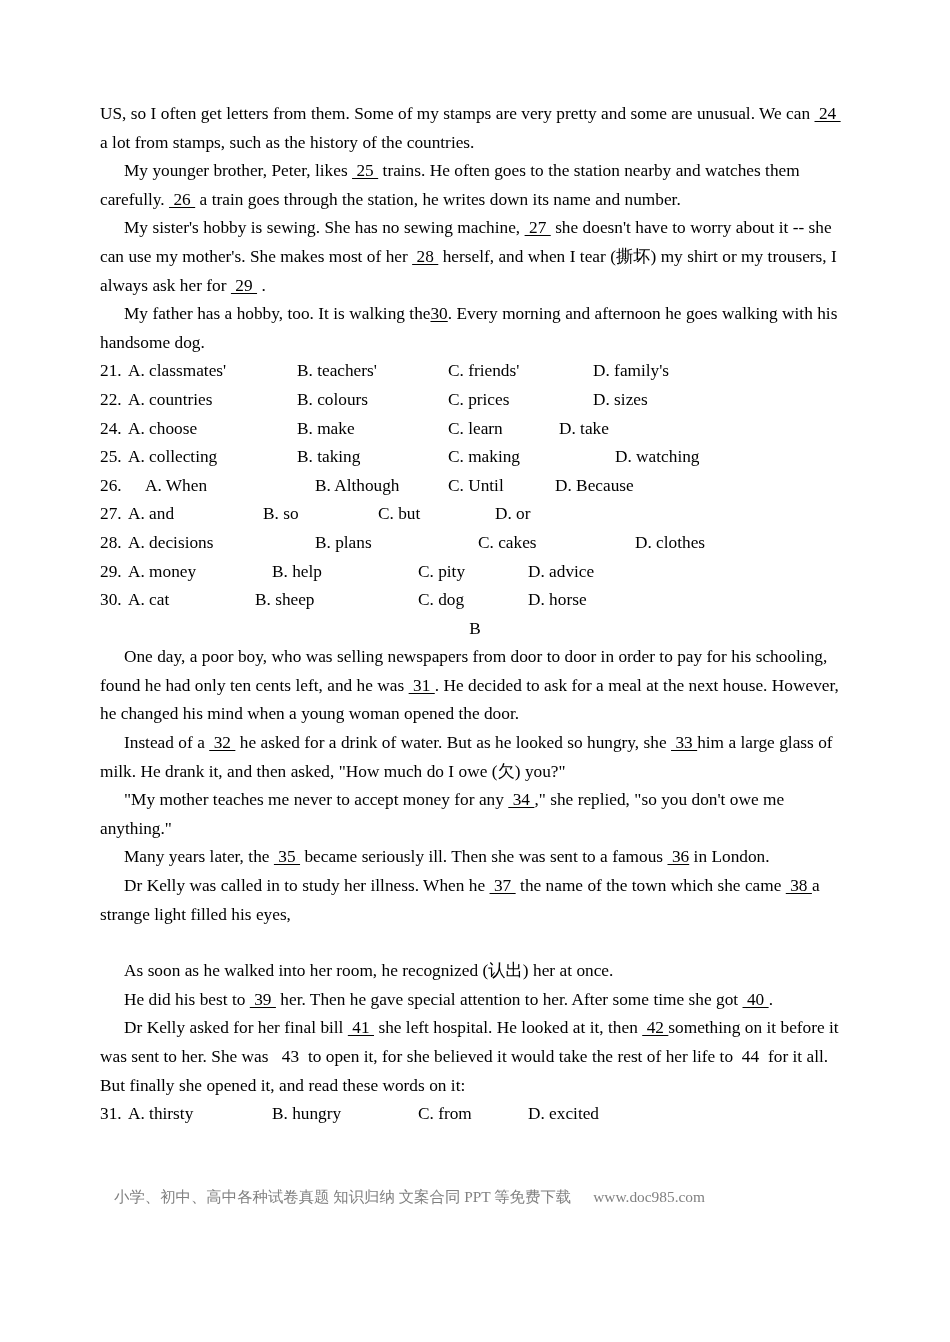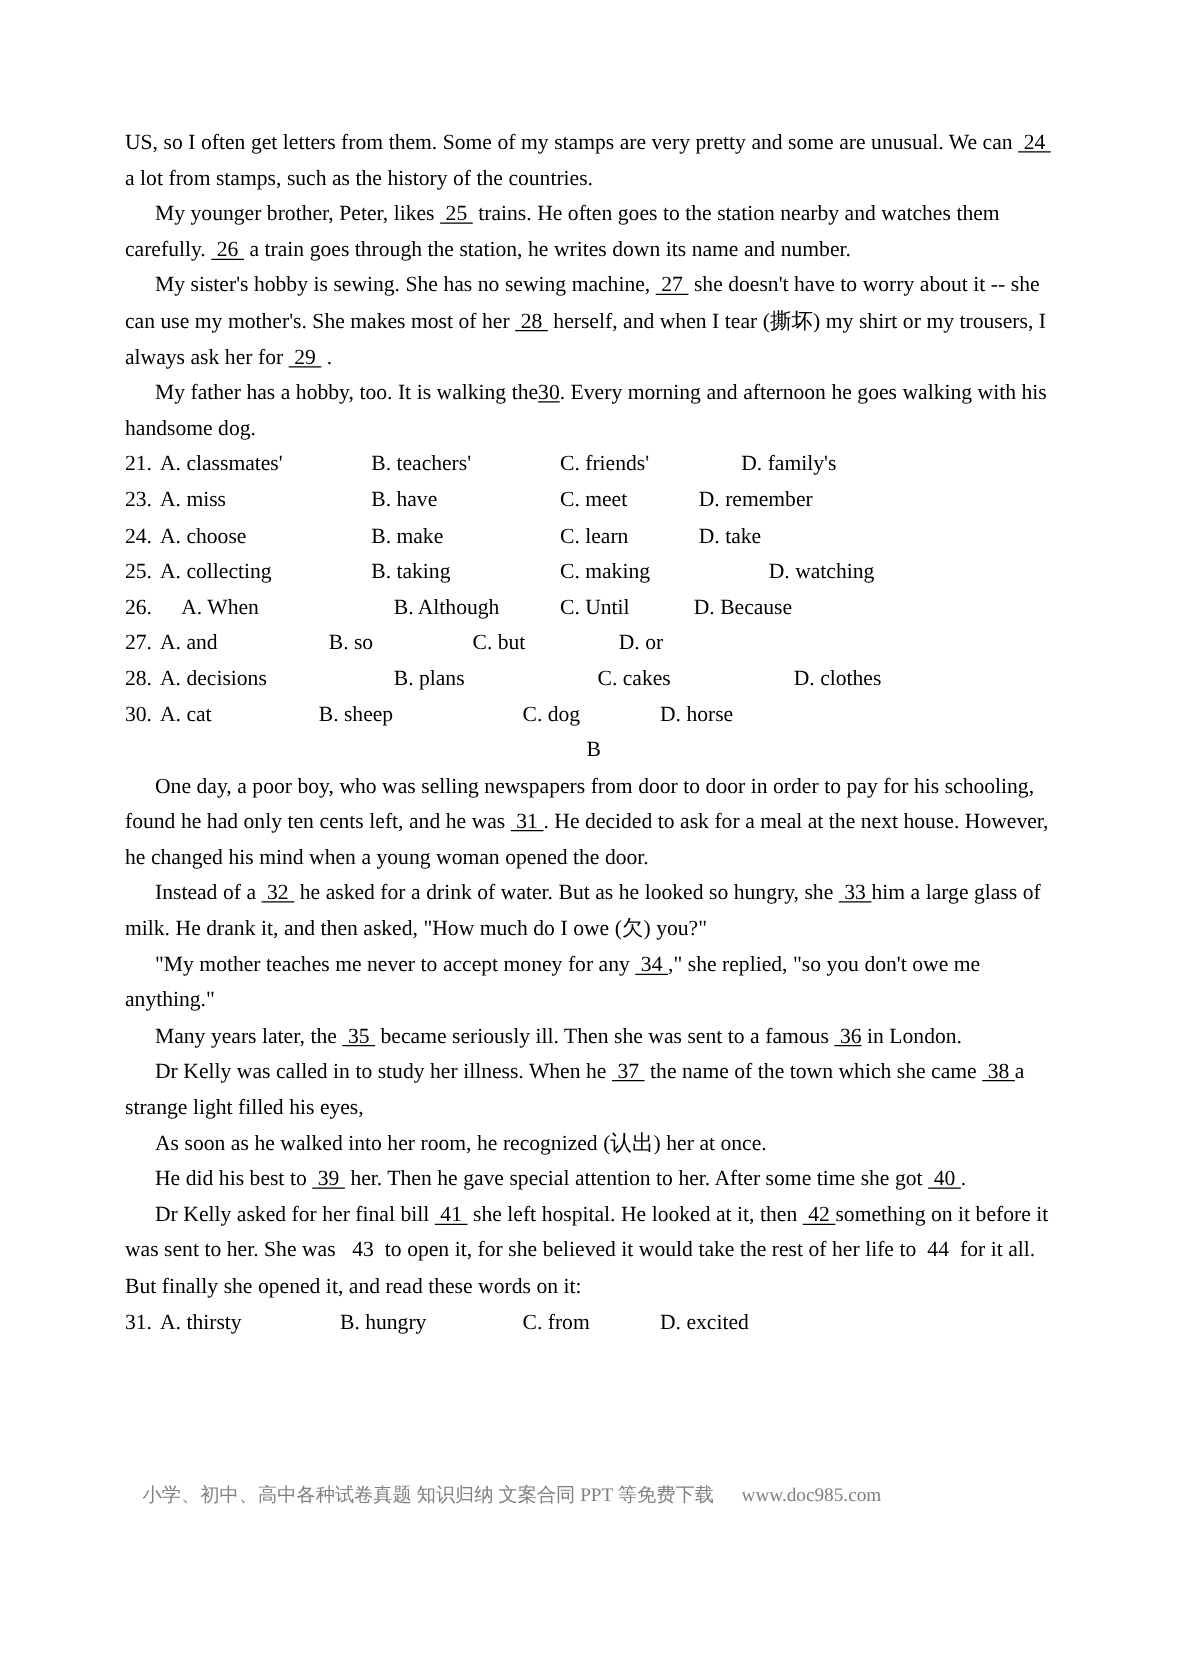--- a/index.html
+++ b/index.html
@@ -86,25 +86,25 @@
         <p class="para" style="text-indent: 24px;"><span>My sister's hobby is sewing. She has no sewing machine, </span><span class="blank"> 27 </span><span> she doesn't have to worry about it -- she can use my mother's. She makes most of her </span><span class="blank"> 28 </span><span> herself, and when I tear (撕坏) my shirt or my trousers, I always ask her for </span><span class="blank"> 29 </span><span> .</span></p>
         <p class="para" style="text-indent: 24px;"><span>My father has a hobby, too. It is walking the</span><span class="blank">30</span><span>. Every morning and afternoon he goes walking with his handsome dog.</span></p>
         <div class="mc-row">
           <span class="opt" style="left: 0px;">21.</span>
           <span class="opt" style="left: 28px;">A. classmates'</span>
           <span class="opt" style="left: 197px;">B. teachers'</span>
           <span class="opt" style="left: 348px;">C. friends'</span>
           <span class="opt" style="left: 493px;">D. family's</span>
         </div>
         <div class="mc-row">
-          <span class="opt" style="left: 0px;">23.</span>
-          <span class="opt" style="left: 28px;">A. miss</span>
-          <span class="opt" style="left: 197px;">B. have</span>
-          <span class="opt" style="left: 348px;">C. meet</span>
-          <span class="opt" style="left: 459px;">D. remember</span>
+          <span class="opt" style="left: 0px;">22.</span>
+          <span class="opt" style="left: 28px;">A. countries</span>
+          <span class="opt" style="left: 197px;">B. colours</span>
+          <span class="opt" style="left: 348px;">C. prices</span>
+          <span class="opt" style="left: 493px;">D. sizes</span>
         </div>
         <div class="mc-row">
           <span class="opt" style="left: 0px;">24.</span>
           <span class="opt" style="left: 28px;">A. choose</span>
           <span class="opt" style="left: 197px;">B. make</span>
           <span class="opt" style="left: 348px;">C. learn</span>
           <span class="opt" style="left: 459px;">D. take</span>
         </div>
         <div class="mc-row">
           <span class="opt" style="left: 0px;">25.</span>
@@ -128,33 +128,40 @@
           <span class="opt" style="left: 395px;">D. or</span>
         </div>
         <div class="mc-row">
           <span class="opt" style="left: 0px;">28.</span>
           <span class="opt" style="left: 28px;">A. decisions</span>
           <span class="opt" style="left: 215px;">B. plans</span>
           <span class="opt" style="left: 378px;">C. cakes</span>
           <span class="opt" style="left: 535px;">D. clothes</span>
         </div>
         <div class="mc-row">
+          <span class="opt" style="left: 0px;">29.</span>
+          <span class="opt" style="left: 28px;">A. money</span>
+          <span class="opt" style="left: 172px;">B. help</span>
+          <span class="opt" style="left: 318px;">C. pity</span>
+          <span class="opt" style="left: 428px;">D. advice</span>
+        </div>
+        <div class="mc-row">
           <span class="opt" style="left: 0px;">30.</span>
           <span class="opt" style="left: 28px;">A. cat</span>
           <span class="opt" style="left: 155px;">B. sheep</span>
           <span class="opt" style="left: 318px;">C. dog</span>
           <span class="opt" style="left: 428px;">D. horse</span>
         </div>
         <p class="center-label">B</p>
         <p class="para" style="text-indent: 24px;"><span>One day, a poor boy, who was selling newspapers from door to door in order to pay for his schooling, found he had only ten cents left, and he was </span><span class="blank"> 31 </span><span>. He decided to ask for a meal at the next house. However, he changed his mind when a young woman opened the door.</span></p>
         <p class="para" style="text-indent: 24px;"><span>Instead of a </span><span class="blank"> 32 </span><span> he asked for a drink of water. But as he looked so hungry, she </span><span class="blank"> 33 </span><span>him a large glass of milk. He drank it, and then asked, "How much do I owe (欠) you?"</span></p>
         <p class="para" style="text-indent: 24px;"><span>"My mother teaches me never to accept money for any </span><span class="blank"> 34 </span><span>," she replied, "so you don't owe me anything."</span></p>
         <p class="para" style="text-indent: 24px;"><span>Many years later, the </span><span class="blank"> 35 </span><span> became seriously ill. Then she was sent to a famous </span><span class="blank"> 36</span><span> in London.</span></p>
         <p class="para" style="text-indent: 24px;"><span>Dr Kelly was called in to study her illness. When he </span><span class="blank"> 37 </span><span> the name of the town which she came </span><span class="blank"> 38 </span><span>a strange light filled his eyes,</span></p>
-        <p class="para" style="text-indent: 24px;"><span>As soon as he walked into her room, he recognized (认出) her at once.</span></p>
+        <p class="para" style="text-indent: 24px; margin-top: 28px;"><span>As soon as he walked into her room, he recognized (认出) her at once.</span></p>
         <p class="para" style="text-indent: 24px;"><span>He did his best to </span><span class="blank"> 39 </span><span> her. Then he gave special attention to her. After some time she got </span><span class="blank"> 40 </span><span>.</span></p>
         <p class="para" style="text-indent: 24px;"><span>Dr Kelly asked for her final bill </span><span class="blank"> 41 </span><span> she left hospital. He looked at it, then </span><span class="blank"> 42 </span><span>something on it before it was sent to her. She was </span><span>  43  </span><span>to open it, for she believed it would take the rest of her life to </span><span> 44 </span><span> for it all. But finally she opened it, and read these words on it:</span></p>
         <div class="mc-row">
           <span class="opt" style="left: 0px; text-align: center;">31.</span>
           <span class="opt" style="left: 28px;">A. thirsty</span>
           <span class="opt" style="left: 172px;">B. hungry</span>
           <span class="opt" style="left: 318px;">C. from</span>
           <span class="opt" style="left: 428px;">D. excited</span>
         </div>
       </div>

